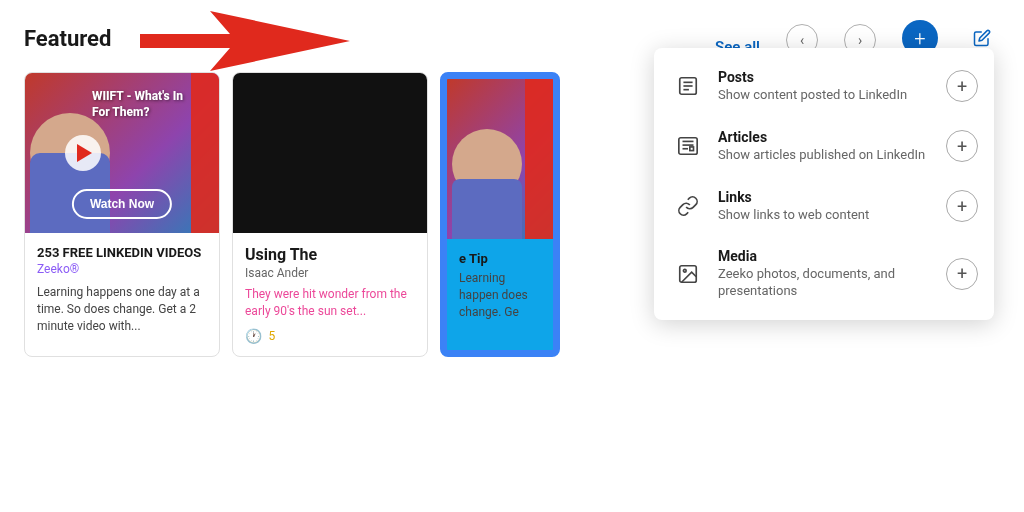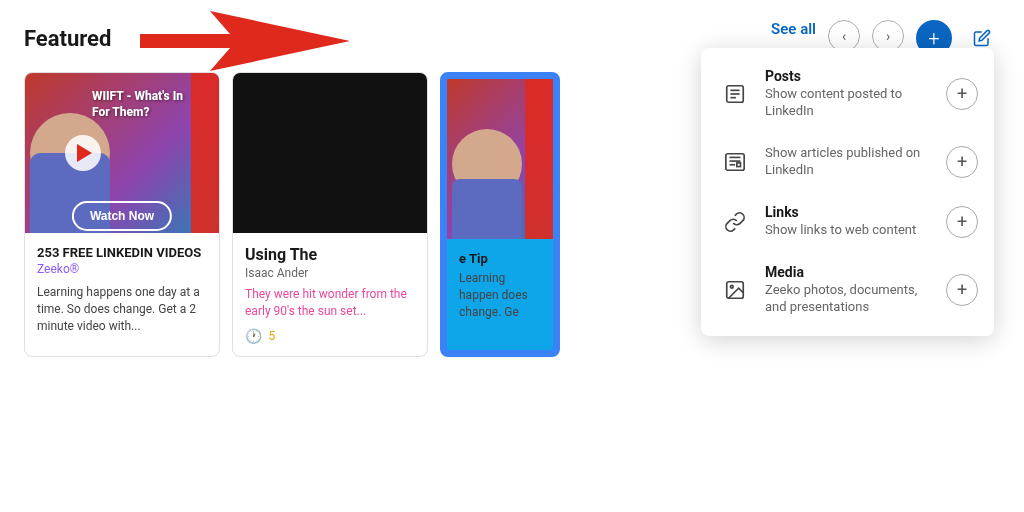--- a/index.html
+++ b/index.html
@@ -28,22 +28,22 @@
       justify-content: space-between;
       margin-bottom: 16px;
     }
     .featured-title {
       font-size: 22px;
       font-weight: 700;
       color: #191919;
     }
     .header-right {
       display: flex;
-      align-items: flex-start;
-      gap: 12px;
+      align-items: flex-end;
+      gap: 26px;
     }
     .see-all-link {
       color: #0a66c2;
       font-size: 15px;
       font-weight: 600;
       cursor: pointer;
       text-decoration: none;
     }
     .nav-arrow {
       width: 32px;
@@ -129,21 +129,21 @@
     .play-icon {
       width: 0;
       height: 0;
       border-top: 9px solid transparent;
       border-bottom: 9px solid transparent;
       border-left: 15px solid #e0291d;
       margin-left: 3px;
     }
     .watch-now-btn {
       position: absolute;
-      bottom: 2px;
+      bottom: 14px;
       left: 50%;
       transform: translateX(-50%);
       background: transparent;
       border: 2px solid white;
       color: white;
       padding: 6px 16px;
       border-radius: 20px;
       font-size: 12px;
       font-weight: 600;
       cursor: pointer;
@@ -210,21 +210,21 @@
     }
     .card-partial .card-image-bg {
       background: linear-gradient(135deg, #c0392b 0%, #8e44ad 60%, #2980b9 100%);
     }
 
     
     .dropdown-menu {
       position: absolute;
       top: 48px;
       right: 30px;
-      width: 293px;
+      width: 340px;
       background: #fff;
       border-radius: 8px;
       box-shadow: 0 4px 24px rgba(0,0,0,0.18);
       z-index: 100;
       padding: 8px 0;
     }
     .dropdown-item {
       display: flex;
       align-items: center;
       padding: 12px 16px;
@@ -400,20 +400,21 @@
       <div class="dropdown-icon-wrapper">
         <svg width="22" height="22" viewBox="0 0 24 24" fill="none" stroke="#444" stroke-width="1.8">
           <rect x="2" y="3" width="20" height="18" rx="2"></rect>
           <line x1="6" y1="7" x2="18" y2="7"></line>
           <line x1="6" y1="11" x2="18" y2="11"></line>
           <line x1="6" y1="15" x2="12" y2="15"></line>
           <rect x="14" y="13" width="4" height="4"></rect>
         </svg>
       </div>
       <div class="dropdown-text">
+        <div class="dropdown-item-title">Articles</div>
         <div class="dropdown-item-desc">Show articles published on LinkedIn</div>
       </div>
       <div class="dropdown-add-btn">+</div>
     </div>
 
     <div class="dropdown-item">
       <div class="dropdown-icon-wrapper">
         <svg width="22" height="22" viewBox="0 0 24 24" fill="none" stroke="#444" stroke-width="1.8">
           <path d="M10 13a5 5 0 0 0 7.54.54l3-3a5 5 0 0 0-7.07-7.07l-1.72 1.71"></path>
           <path d="M14 11a5 5 0 0 0-7.54-.54l-3 3a5 5 0 0 0 7.07 7.07l1.71-1.71"></path>

